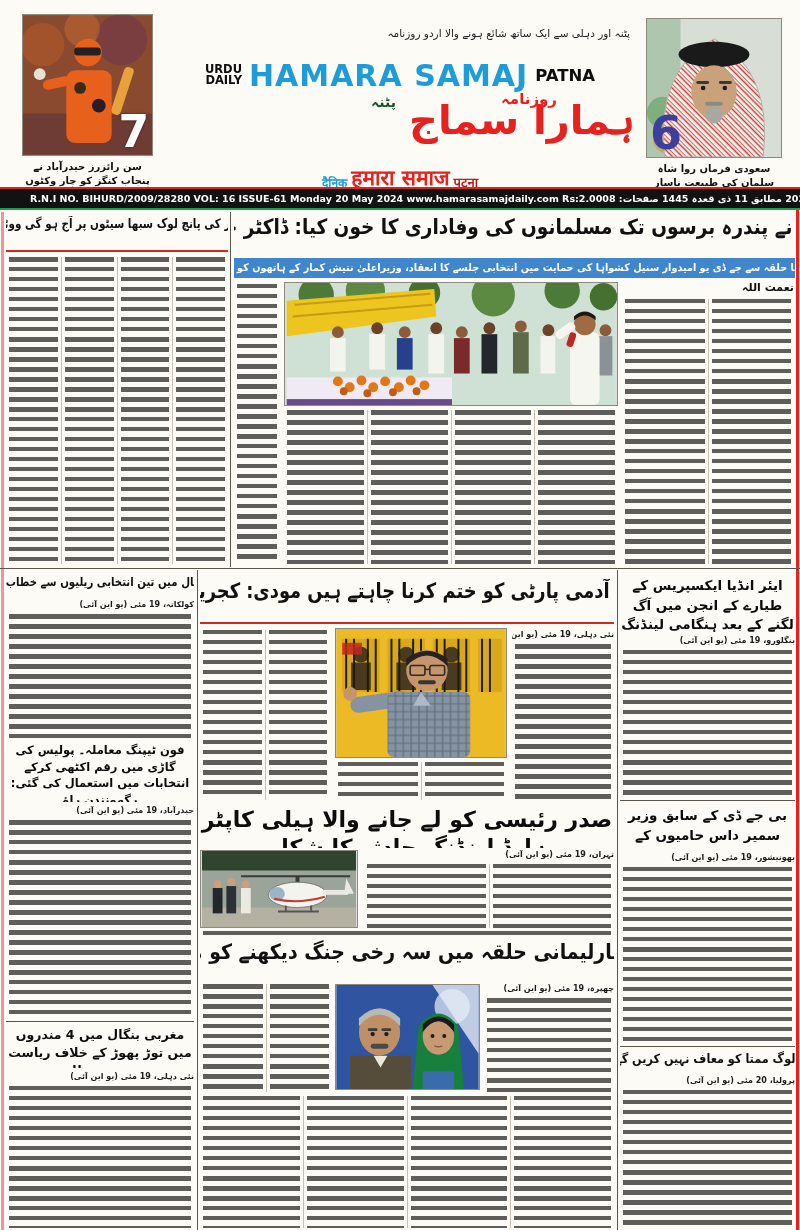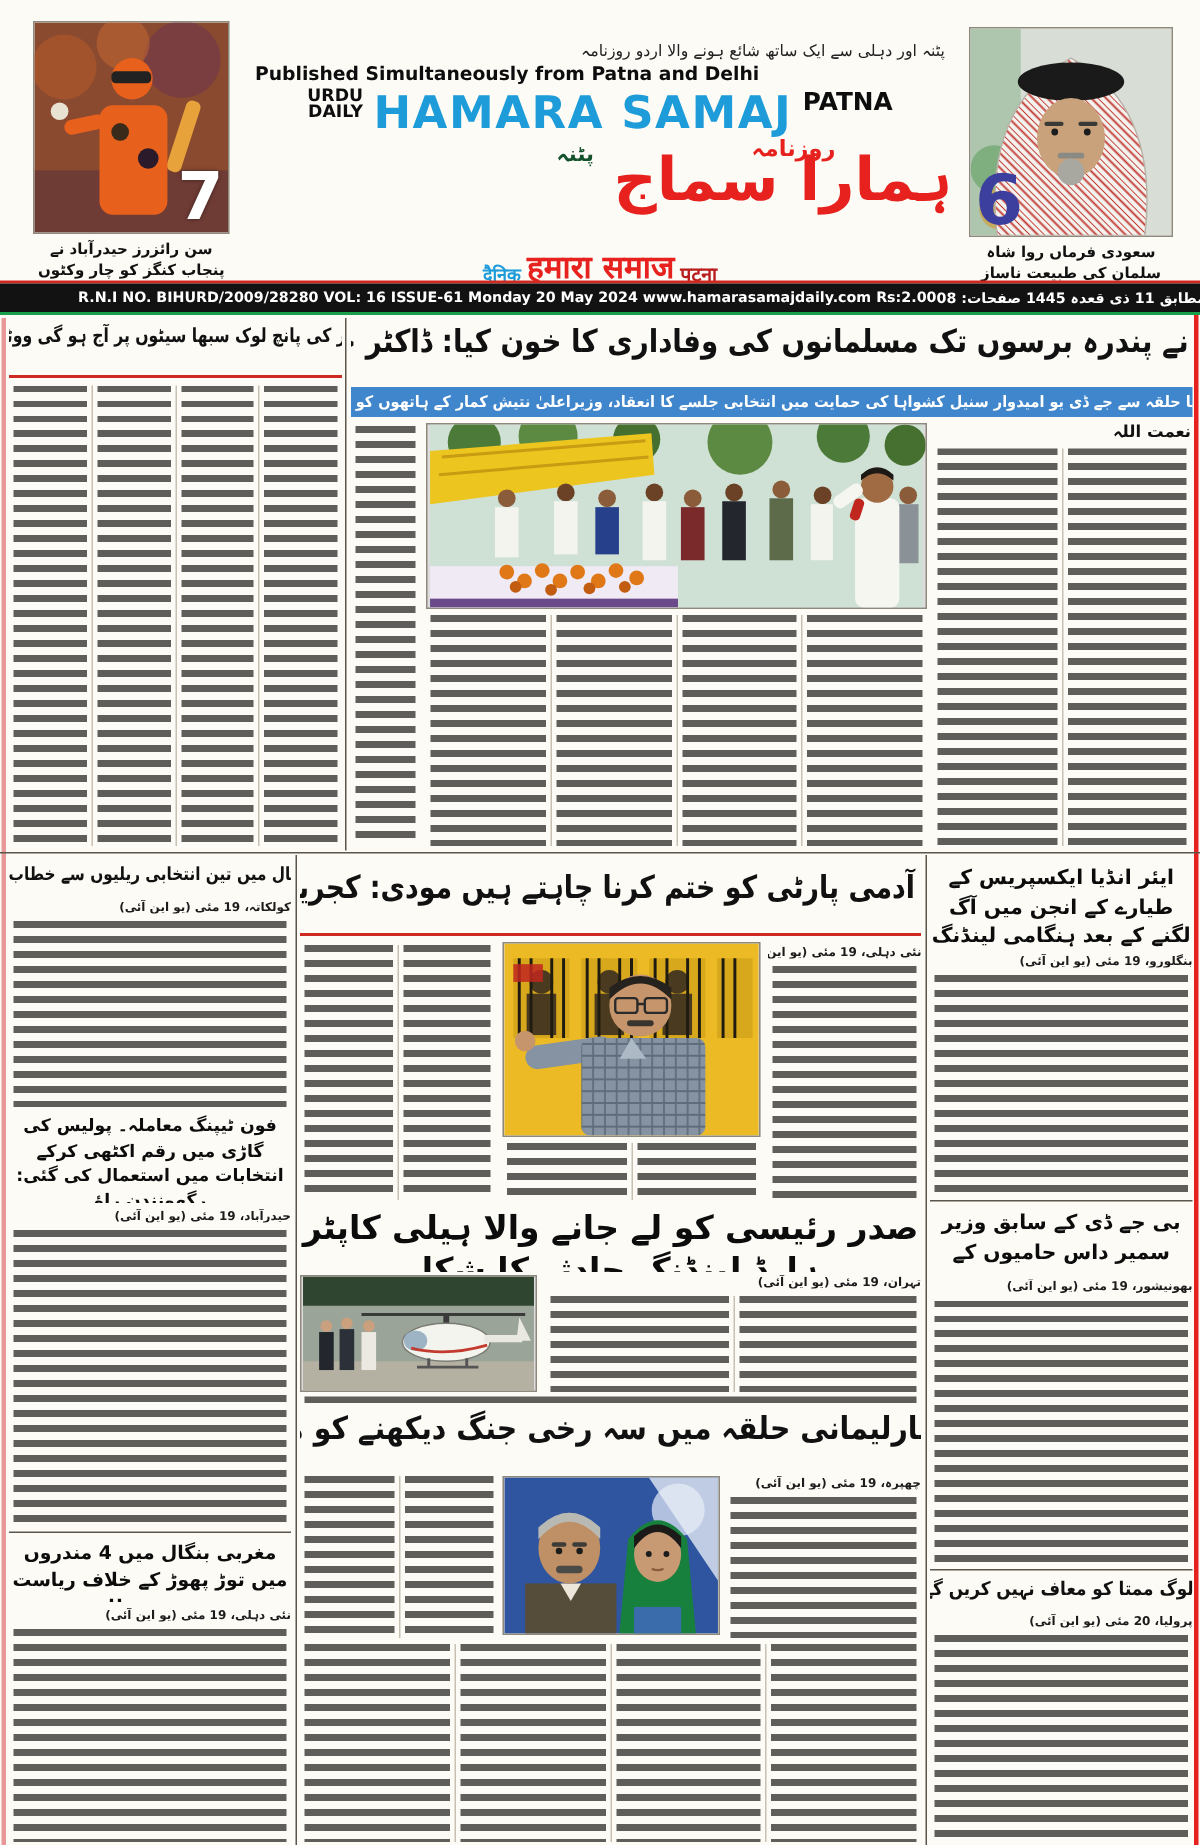--- a/index.html
+++ b/index.html
@@ -82,23 +82,22 @@
         <circle cx="79" cy="70" r="2.3" fill="#1c1c1c"></circle>
         <rect x="59" y="84" width="18" height="4" rx="2" fill="#8a8a84"></rect>
         <ellipse cx="68" cy="97" rx="9" ry="9" fill="#a8a8a0"></ellipse>
       </svg>
     </div>
     <div class="abs b" style="left:4px;top:92px;font-size:46px;color:#3c3f9e;line-height:1">6</div>
     <div class="earcap" style="left:0;top:144px;width:136px">سعودی فرماں روا شاہ سلمان کی طبیعت ناساز</div>
   </div>
 
   <div class="abs rtl cent" style="left:170px;top:27px;width:460px;font-size:10.5px;color:#222">پٹنہ اور دہلی سے ایک ساتھ شائع ہونے والا اردو روزنامہ</div>
-  <div class="abs b cent" style="left:170px;top:41px;width:460px;font-size:12.5px;color:#0d0d0d">Published Simultaneously from Patna and Delhi</div>
-
-  <div class="abs" style="left:165px;top:58px;width:470px;height:34px;display:flex;justify-content:center;align-items:flex-start;gap:7px">
+
+  <div class="abs" style="left:165px;top:58px;width:470px;height:34px;display:flex;justify-content:center;align-items:center;gap:7px">
     <div style="font-size:11.5px;font-weight:800;line-height:.95;text-align:right;color:#0d0d0d">
       <div>URDU</div>
         <div>DAILY</div>
     </div>
     <div style="font-size:30px;font-weight:800;letter-spacing:1px;color:#1e9cd9">HAMARA SAMAJ</div>
     <div style="font-size:16.5px;font-weight:800;color:#0d0d0d">PATNA</div>
   </div>
 
   <div class="abs" style="left:165px;top:90px;width:470px;height:78px">
     <span class="abs b rtl" style="right:78px;top:0;font-size:15px;color:#e6211e">روزنامہ</span>
@@ -107,21 +106,21 @@
   </div>
 
   <div class="abs" style="left:165px;top:163px;width:470px;display:flex;justify-content:center;align-items:flex-end;gap:4px">
     <span class="b" style="font-size:12px;color:#1e9cd9">दैनिक</span>
     <span style="font-size:21px;font-weight:800;color:#e6211e">हमारा समाज</span>
     <span class="b" style="font-size:13px;color:#b91c1c">पटना</span>
   </div>
 
   <div class="redline" style="left:0;top:187px;width:800px"></div>
   <div class="abs" style="left:0;top:189px;width:800px;height:19px;background:#121212;color:#fff;display:flex;
-       align-items:center;justify-content:space-between;padding:0 8px 0 52px">
+       align-items:center;justify-content:space-between;padding:0 8px 0 30px">
     <span class="b" style="font-size:9.5px;white-space:nowrap">R.N.I NO. BIHURD/2009/28280 VOL: 16 ISSUE-61 Monday 20 May 2024   www.hamarasamajdaily.com   Rs:2.00</span>
     <span class="b rtl" style="font-size:9.5px;white-space:nowrap">پیر، 20 مئی 2024 مطابق 11 ذی قعدہ 1445 صفحات: 08</span>
   </div>
   <div class="abs" style="left:0;top:208px;width:800px;height:2px;background:#18a04a"></div>
 
   <div class="abs" style="left:1px;top:212px;width:3px;height:1018px;background:#e89898"></div>
   <div class="abs" style="left:796px;top:210px;width:3px;height:1020px;background:#e6211e"></div>
 
   <div>
     <div class="hcent b rtl" style="left:6px;top:216px;width:222px;height:32px;font-size:13px;--sx:.8">

